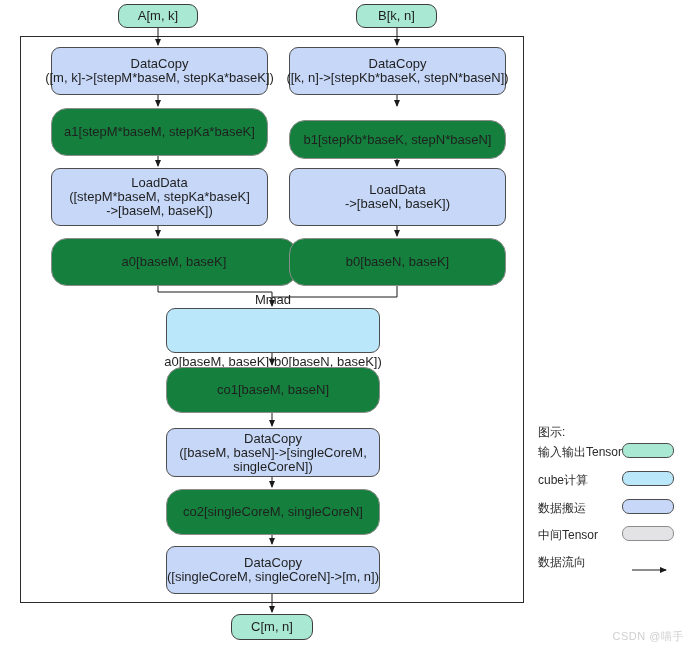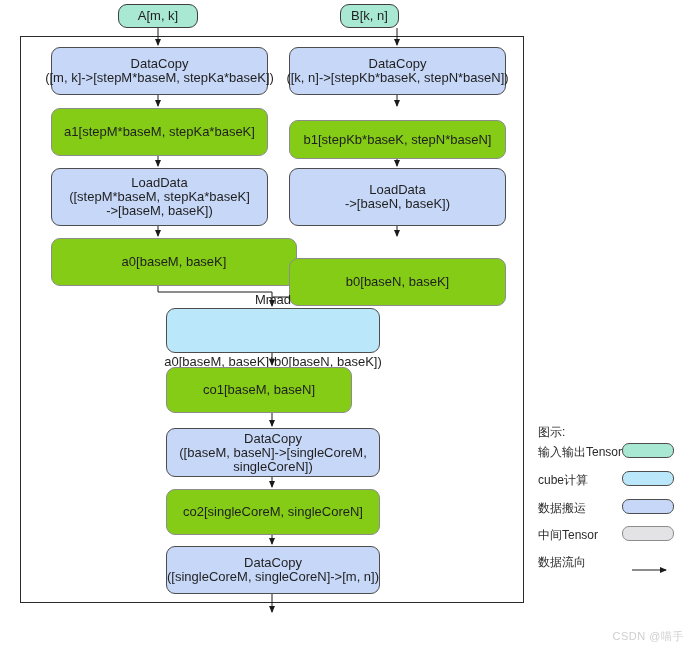--- a/index.html
+++ b/index.html
@@ -14,21 +14,21 @@
   .node {
     position:absolute; box-sizing:border-box;
     border:1.2px solid #4d4d4d; border-radius:9px;
     display:flex; flex-direction:column; justify-content:center; align-items:center;
     text-align:center; font-size:13px; line-height:14px; color:#1f1f1f;
   }
   .node .ln { display:block; white-space:nowrap; }
   .green { background:#a9e8d2; border-color:#3d3d3d; }
   .cyan  { background:#bae7fa; border-color:#4d4d4d; }
   .blue  { background:#c6d7f8; border-color:#4d4d4d; }
-  .gray  { background:#84cc16; border-color:#8c8c8c; }
+  .gray  { background:#15803d; border-color:#8c8c8c;border-radius:16px; }
   .conn-layer { position:absolute; left:0; top:0; width:690px; height:653px; pointer-events:none; }
   .legend { position:absolute; left:538px; top:424px; width:148px; font-size:12px; color:#2b2b2b; }
   .legend-title { position:absolute; left:0; top:0; }
   .legend-row { position:absolute; left:0; width:148px; height:18px; }
   .legend-label { position:absolute; left:0; top:1px; white-space:nowrap; }
   .swatch {
     position:absolute; left:84px; top:0; width:52px; height:15px;
     border:1px solid #4d4d4d; border-radius:7px; box-sizing:border-box;
   }
   .legend-arrow-row { position:absolute; left:0; top:129px; }
@@ -66,21 +66,21 @@
       <path d="M272,477 V487" marker-end="url(#arw)"></path>
       <path d="M272,535 V544" marker-end="url(#arw)"></path>
       <path d="M272,594 V612" marker-end="url(#arw)"></path>
       <path d="M632,570 H666" marker-end="url(#arw)"></path>
     </g>
   </svg>
 
   <div class="node green" style="left:118px; top:4px; width:80px; height:24px;">
     <span class="ln">A[m, k]</span>
   </div>
-  <div class="node green" style="left:340px; top:4px; width:59px; height:24px;">
+  <div class="node green" style="left:356px; top:4px; width:81px; height:24px;">
     <span class="ln">B[k, n]</span>
   </div>
 
   <div class="node blue" style="left:51px; top:47px; width:217px; height:48px;">
     <span class="ln">DataCopy</span>
     <span class="ln">([m, k]-&gt;[stepM*baseM, stepKa*baseK])</span>
   </div>
   <div class="node gray" style="left:51px; top:108px; width:217px; height:48px;">
     <span class="ln">a1[stepM*baseM, stepKa*baseK]</span>
   </div>
@@ -97,44 +97,47 @@
     <span class="ln">DataCopy</span>
     <span class="ln">([k, n]-&gt;[stepKb*baseK, stepN*baseN])</span>
   </div>
   <div class="node gray" style="left:289px; top:120px; width:217px; height:39px;">
     <span class="ln">b1[stepKb*baseK, stepN*baseN]</span>
   </div>
   <div class="node blue" style="left:289px; top:168px; width:217px; height:58px;">
     <span class="ln">LoadData</span>
     <span class="ln">-&gt;[baseN, baseK])</span>
   </div>
-  <div class="node gray" style="left:289px; top:238px; width:217px; height:48px;margin-top:20px;">
+  <div class="node gray" style="left:289px; top:238px; width:217px; height:48px;">
     <span class="ln">b0[baseN, baseK]</span>
   </div>
 
   <div class="node cyan" style="left:166px; top:308px; width:214px; height:45px;gap:48px;">
     <span class="ln">Mmad</span>
     <span class="ln">a0[baseM, baseK]*b0[baseN, baseK])</span>
   </div>
-  <div class="node gray" style="left:166px; top:367px; width:186px; height:46px;">
+  <div class="node gray" style="left:166px; top:367px; width:214px; height:46px;">
     <span class="ln">co1[baseM, baseN]</span>
   </div>
   <div class="node blue" style="left:166px; top:428px; width:214px; height:49px;">
     <span class="ln">DataCopy</span>
     <span class="ln">([baseM, baseN]-&gt;[singleCoreM,</span>
     <span class="ln">singleCoreN])</span>
   </div>
   <div class="node gray" style="left:166px; top:489px; width:214px; height:46px;">
     <span class="ln">co2[singleCoreM, singleCoreN]</span>
   </div>
   <div class="node blue" style="left:166px; top:546px; width:214px; height:48px;">
     <span class="ln">DataCopy</span>
     <span class="ln">([singleCoreM, singleCoreN]-&gt;[m, n])</span>
   </div>
 
+  <div class="node green" style="left:231px; top:614px; width:82px; height:26px;">
+    <span class="ln">C[m, n]</span>
+  </div>
 
   <div class="legend">
     <div class="legend-title">图示:</div>
     <div class="legend-row" style="top:19px;">
       <span class="legend-label">输入输出Tensor</span>
       <span class="swatch" style="background:#a9e8d2;"></span>
     </div>
     <div class="legend-row" style="top:47px;">
       <span class="legend-label">cube计算</span>
       <span class="swatch" style="background:#bae7fa;"></span>

